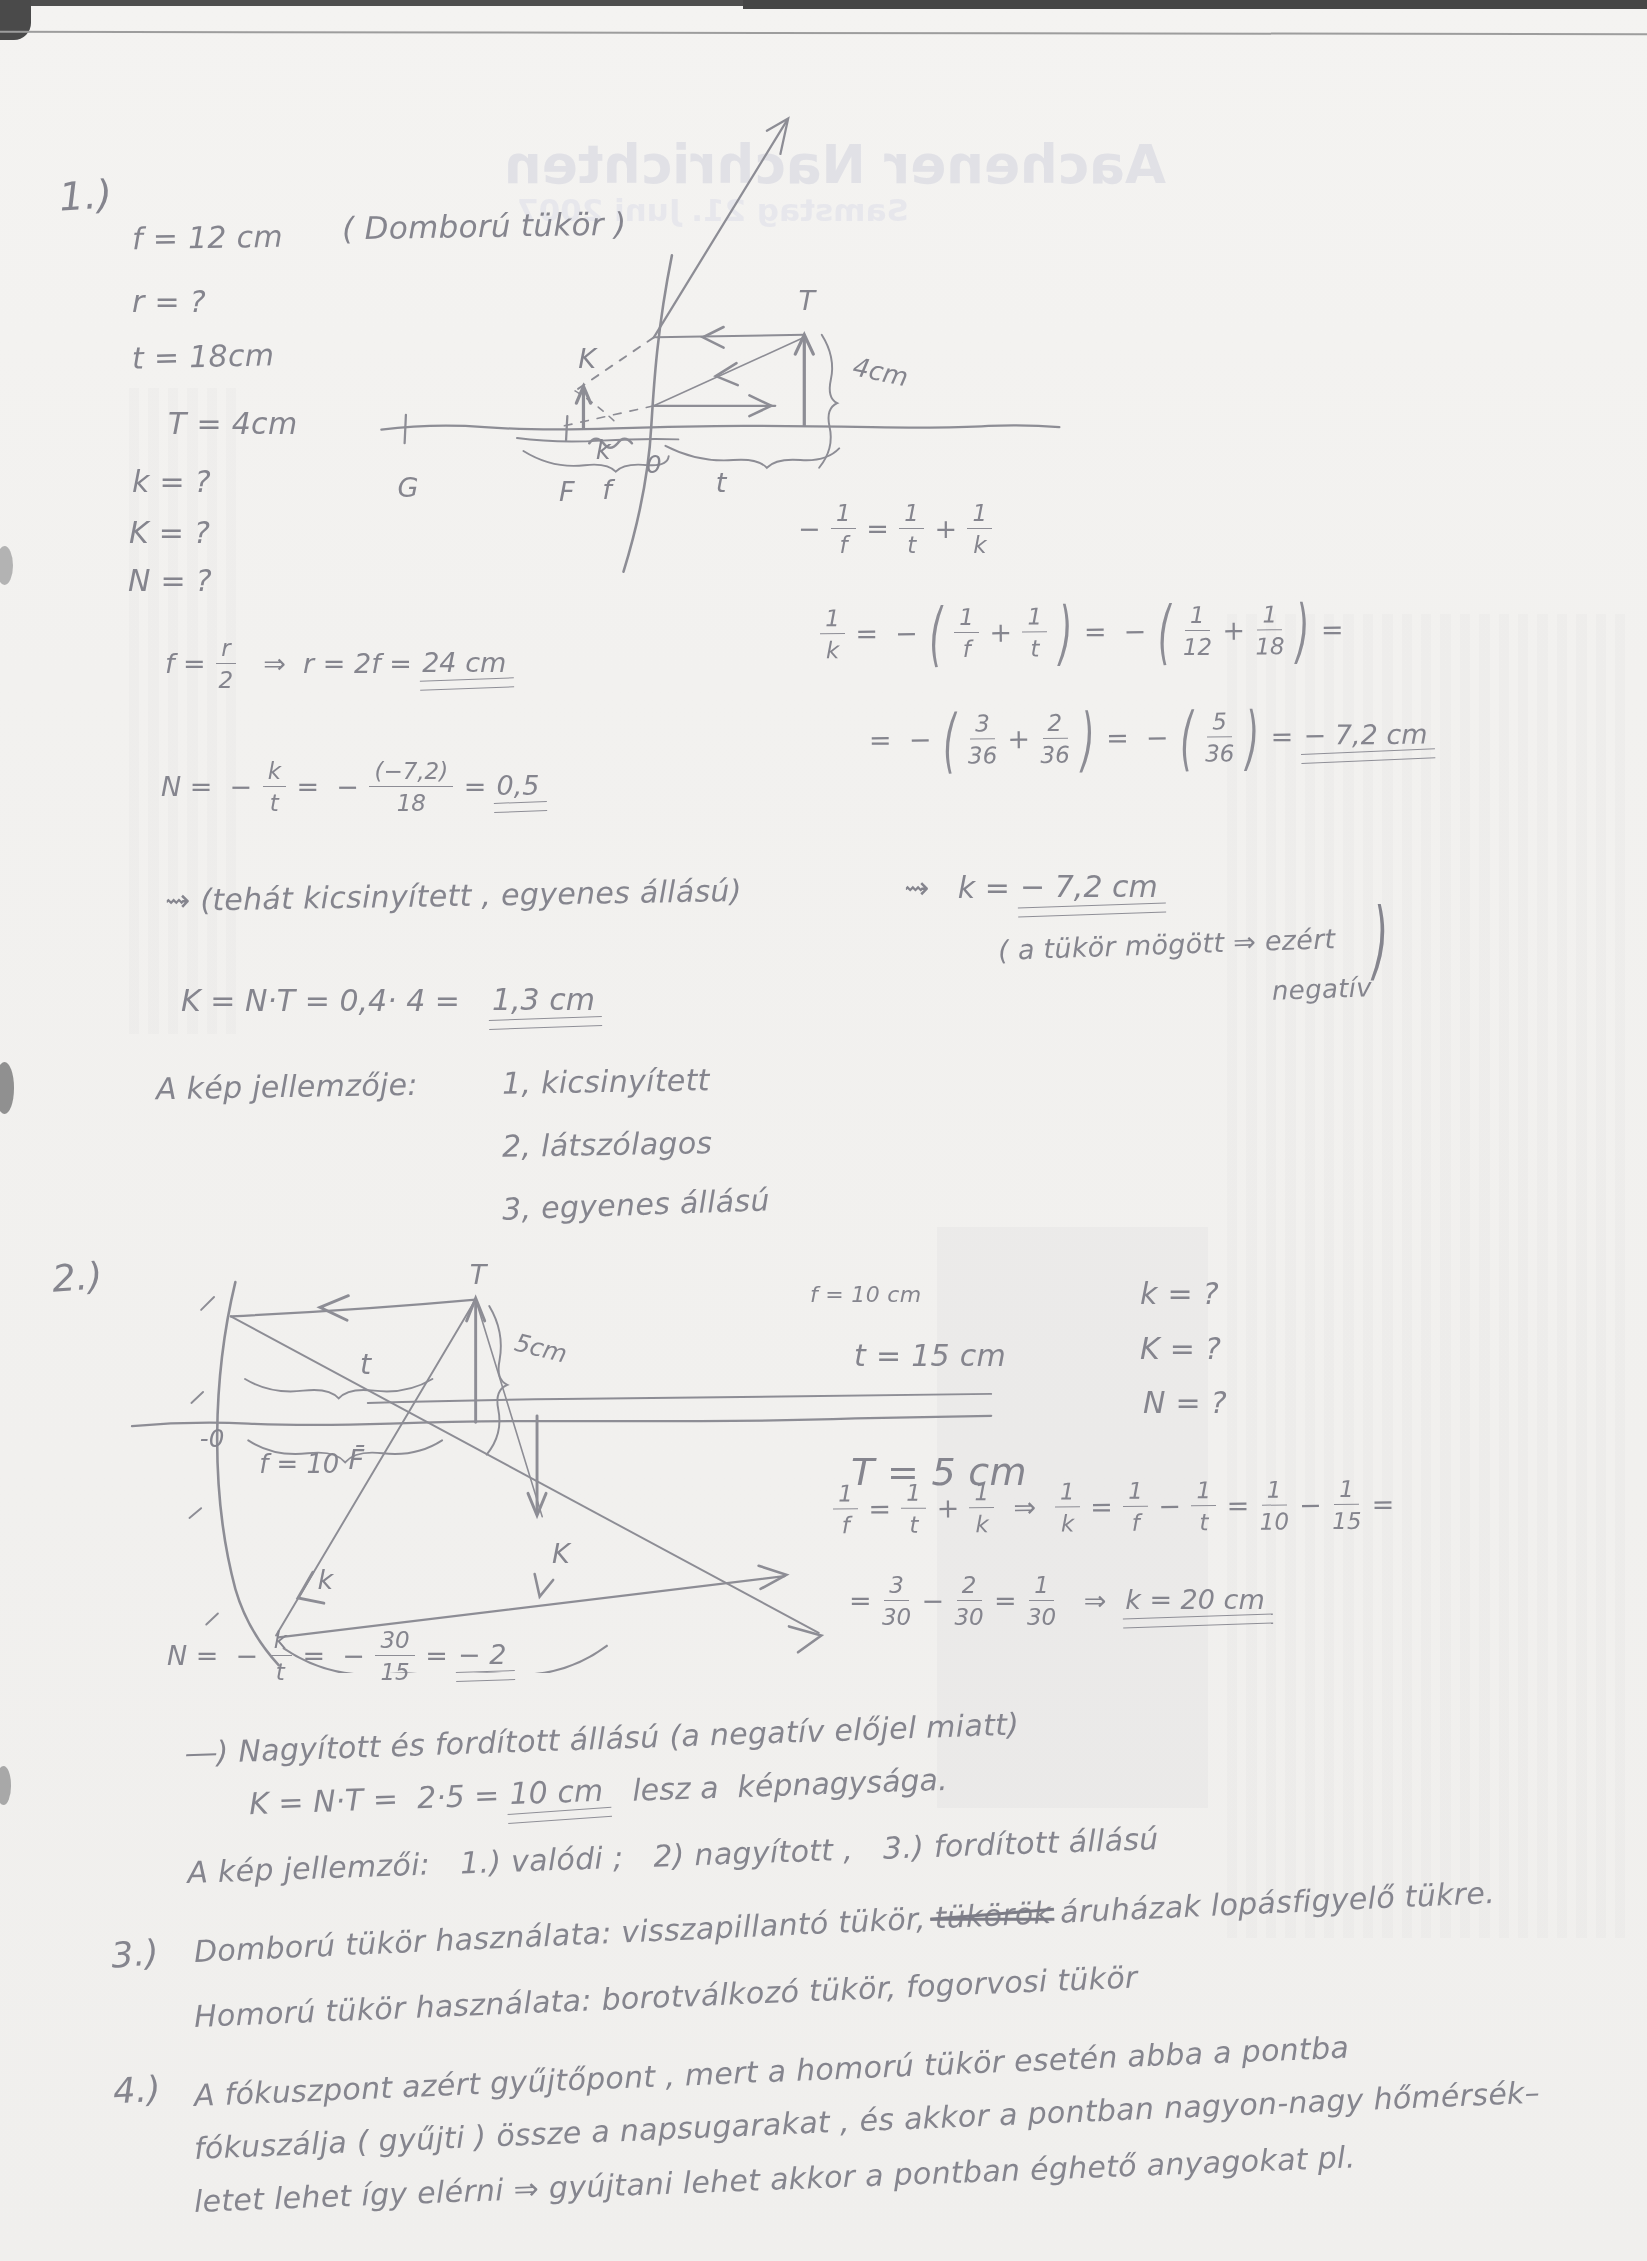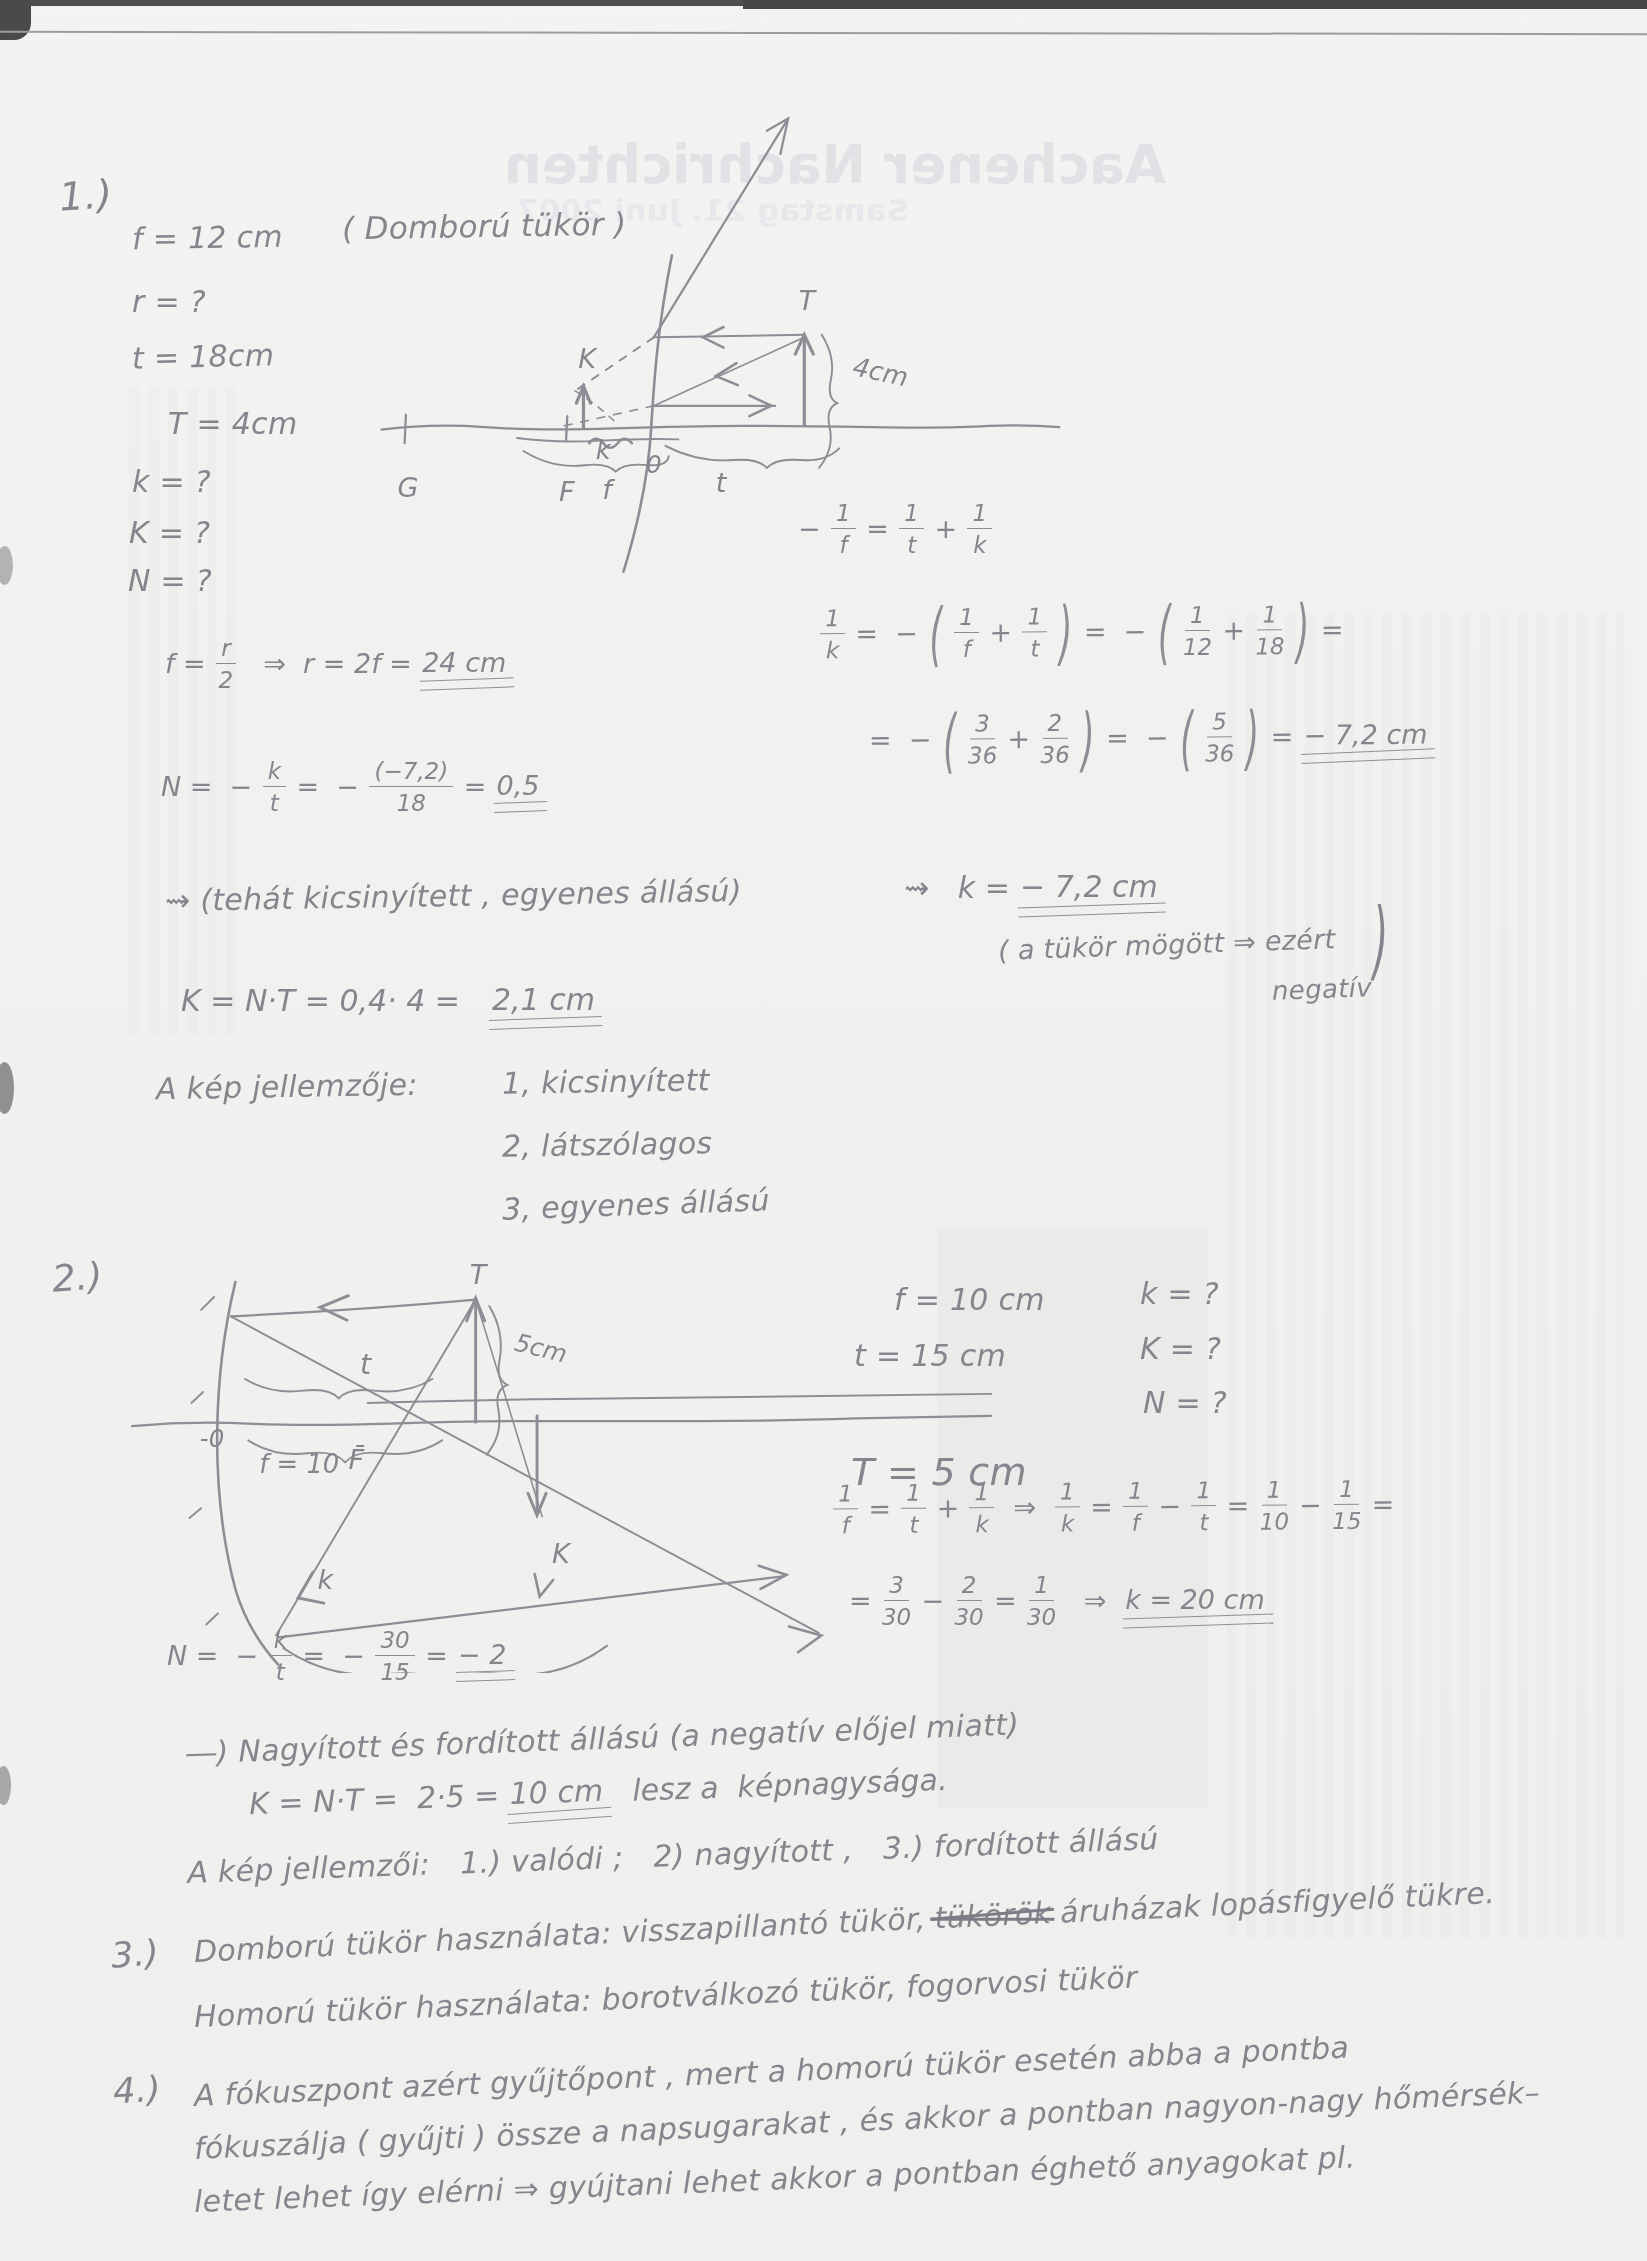--- a/index.html
+++ b/index.html
@@ -218,21 +218,21 @@
       <span class="frac">
         <span class="fn">(−7,2)</span>
         <span class="fd">18</span>
       </span>
       <span class="mt">=</span>
       <span class="mt res">0,5</span>
     </div>
   <div class="hw" style="left:165px;top:878px;font-size:30px;transform:rotate(-1deg);">⇝ (tehát  kicsinyített , egyenes állású)</div>
   <div class="formula" style="left:181px;top:982px;font-size:30px;gap:32px;">
       <span class="mt">K = N·T = 0,4· 4 =</span>
-      <span class="mt res">2,1 cm</span>
+      <span class="mt res">1,3 cm</span>
     </div>
 
   <div class="hw" style="left:156px;top:1069px;font-size:30px;transform:rotate(-1deg);">A kép jellemzője:</div>
   <div class="hw" style="left:502px;top:1064px;font-size:30px;transform:rotate(-1deg);">1, kicsinyített</div>
   <div class="hw" style="left:502px;top:1127px;font-size:30px;transform:rotate(-1deg);">2, látszólagos</div>
   <div class="hw" style="left:502px;top:1187px;font-size:30px;transform:rotate(-2deg);">3, egyenes állású</div>
 
   <div class="hw" style="left:52px;top:1256px;font-size:37px;transform:rotate(-4deg);">2.)</div>
 
   <svg style="position:absolute;left:90px;top:1253px;" width="969" height="420" viewBox="0 0 1500 650">
@@ -279,21 +279,21 @@
     <text x="655" y="150" font-size="38" transform="rotate(14 655 150)">5cm</text>
     <text x="418" y="188" font-size="44">t</text>
     <text x="170" y="300" font-size="38">-0</text>
     <text x="262" y="340" font-size="40">f = 10</text>
     <text x="400" y="335" font-size="42">F̄</text>
     <text x="352" y="520" font-size="42">k</text>
     <text x="432" y="695" font-size="46">k</text>
     <text x="715" y="480" font-size="42">K</text>
   </svg>
 
-  <div class="hw" style="left:894px;top:1282px;font-size:30px;">f = 10 cm</div>
+  <div class="hw" style="left:810px;top:1282px;font-size:22px;">f = 10 cm</div>
   <div class="hw" style="left:854px;top:1338px;font-size:30px;">t = 15 cm</div>
   <div class="hw" style="left:851px;top:1450px;font-size:38px;">T = 5 cm</div>
   <div class="hw" style="left:1140px;top:1276px;font-size:30px;">k = ?</div>
   <div class="hw" style="left:1140px;top:1331px;font-size:30px;">K = ?</div>
   <div class="hw" style="left:1143px;top:1385px;font-size:30px;">N = ?</div>
 
   <div class="formula" style="left:833px;top:1479px;transform:rotate(-0.5deg);">
       <span class="frac">
         <span class="fn">1</span>
         <span class="fd">f</span>

